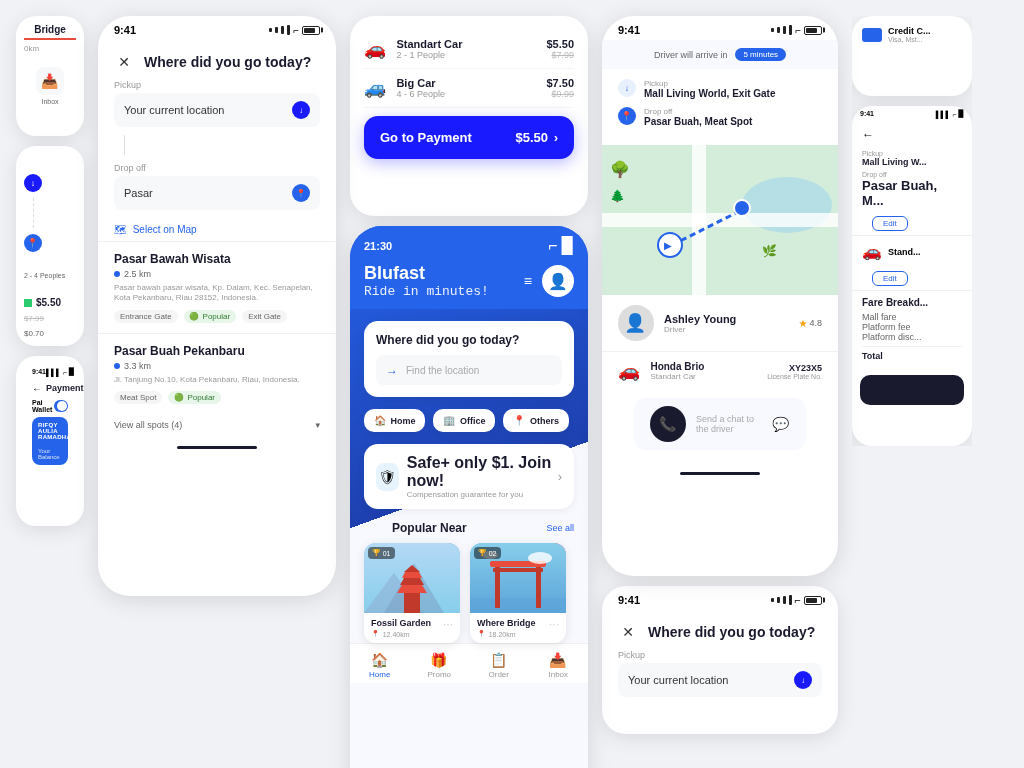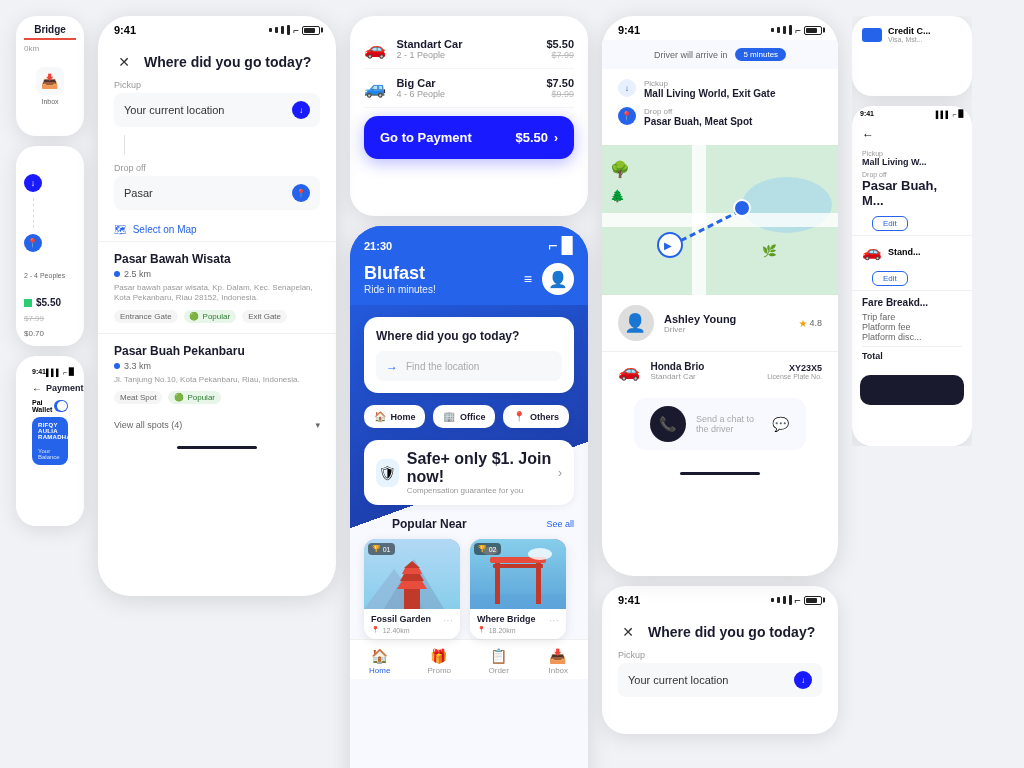--- a/index.html
+++ b/index.html
@@ -182,21 +182,21 @@
     }
     .blufast-header {
       background: #2563eb;
       padding: 10px 14px;
       color: white;
     }
     .blufast-top-bar { display: flex; justify-content: space-between; align-items: center; margin-bottom: 8px; }
     .blufast-icons { display: flex; gap: 4px; align-items: center; }
     .blufast-brand { display: flex; align-items: center; justify-content: space-between; }
     .blufast-name { font-size: 18px; font-weight: 800; }
-    .blufast-tagline { font-size: 10px; opacity: 0.9; }
+    .blufast-tagline { font-size: 13px; opacity: 0.9; font-family: Liberation Mono, monospace; }
     .blufast-avatar {
       width: 32px; height: 32px; background: #fff;
       border-radius: 50%; overflow: hidden; display: flex; align-items: center; justify-content: center;
     }
     .blufast-menu-icon { font-size: 14px; cursor: pointer; margin-right: 6px; }
     .blufast-right { display: flex; align-items: center; gap: 4px; }
 
     .search-box {
       background: #fff;
       border-radius: 14px;
@@ -954,21 +954,21 @@
         <span style="font-size: 16px;">🚗</span>
         <div style="font-size: 9px; font-weight: 600;">Stand...</div>
       </div>
 
       <div class="edit-btn">Edit</div>
 
       
       <div style="padding: 6px 10px; border-top: 1px solid #f0f0f0;">
         <div style="font-size: 10px; font-weight: 700; color: #1a1a2e; margin-bottom: 4px;">Fare Breakd...</div>
         <div class="fare-row" style="padding: 0;">
-          <span>Trip fare</span>
+          <span>Mall fare</span>
         </div>
         <div class="fare-row" style="padding: 0;">
           <span>Platform fee</span>
         </div>
         <div class="fare-row" style="padding: 0;">
           <span>Platform disc...</span>
         </div>
         <div class="fare-row" style="padding: 0; font-weight: 700; color: #1a1a2e; border-top: 1px solid #f0f0f0; margin-top: 4px; padding-top: 4px;">
           <span>Total</span>
         </div>

